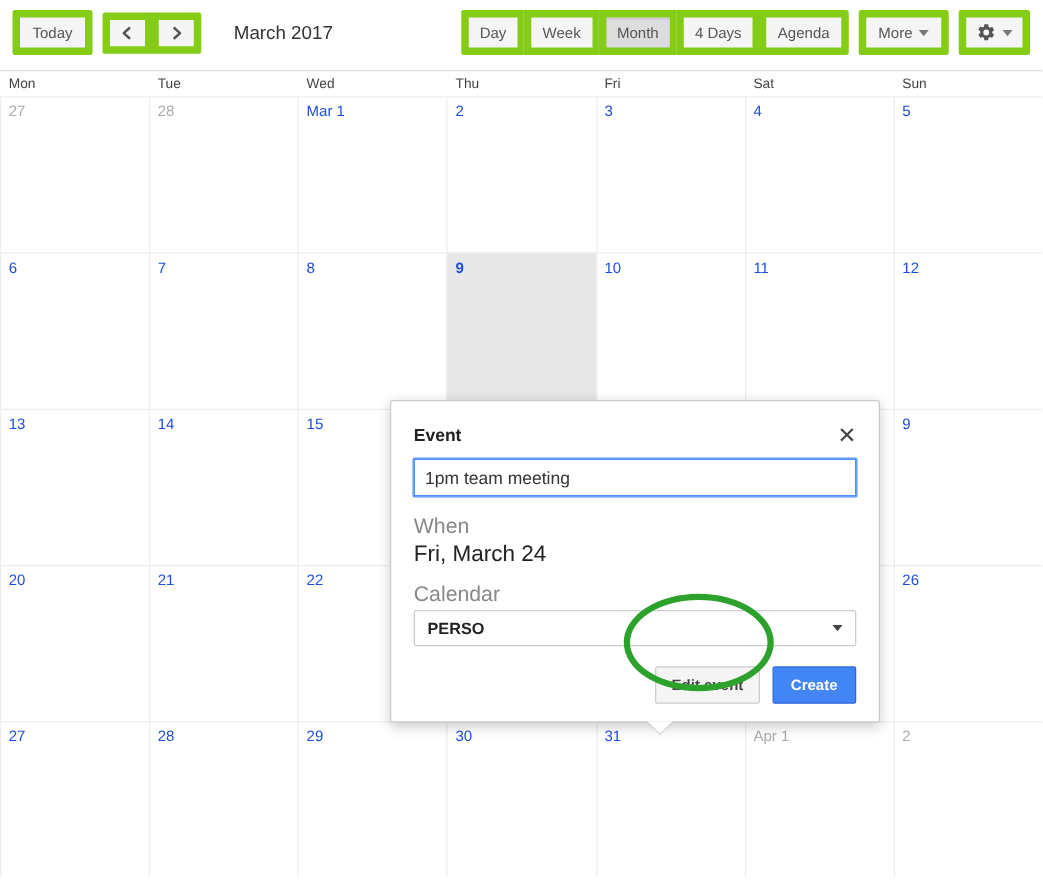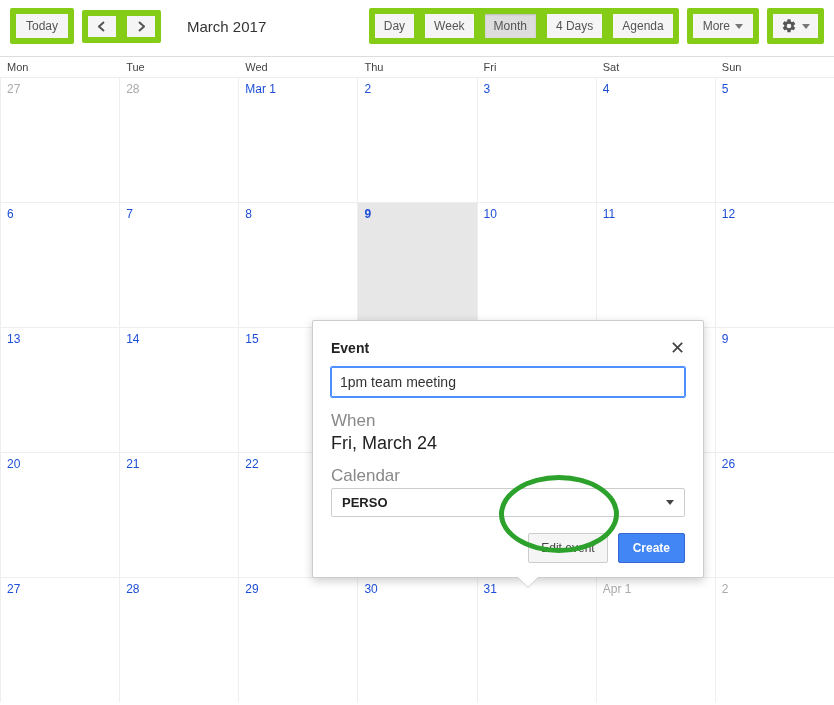--- a/index.html
+++ b/index.html
@@ -40,21 +40,21 @@
   .pop-arrow-border { position:absolute; bottom:-11px; left:204px; width:0;height:0;border-left:11px solid transparent;border-right:11px solid transparent;border-top:11px solid #ccc; }
   .pop-header{display:flex; align-items:center; justify-content:space-between; margin-bottom:10px;}
   .pop-title{font-weight:bold; font-size:14px;}
   .close-x { font-size:18px; color:#444; cursor:pointer; line-height:1; }
   .ev-input { width:100%; border:1px solid #4d90fe; outline:1px solid #4d90fe; padding:6px 8px; font-size:14px; color:#333; border-radius:1px; margin-bottom:14px;}
   .field-label { color:#888; font-size:17px; margin-bottom:2px;}
   .field-value { color:#222; font-size:18px; margin-bottom:12px;}
   .cal-select { display:flex; align-items:center; justify-content:space-between; border:1px solid #ccc; padding:6px 10px; font-size:13px; font-weight:bold; cursor:pointer; border-radius:2px;}
   .cal-select .caret { border-top-color:#444;}
   .pop-actions { display:flex; justify-content:flex-end; margin-top:16px; gap:10px;}
-  .edit-btn { background:#f5f5f5; border:1px solid #ccc; padding:0 12px; font-weight:normal; color:#444; font-size:12px; border-radius:2px; cursor:pointer;}
+  .edit-btn { background:#f5f5f5; border:1px solid #ccc; padding:0 12px; font-weight:bold; color:#444; font-size:12px; border-radius:2px; cursor:pointer;}
   .create-btn { background:#4285f4; border:1px solid #3367d6; color:#fff; padding:7px 14px; font-weight:bold; font-size:12px; border-radius:2px; cursor:pointer;}
 
   
   .annot { position:absolute; border:5px solid #2ca22c; border-radius:50%; width:120px; height:78px; pointer-events:none; z-index:10;}
 
   .wrapper { position:relative; width:834px; }
 </style>
 </head>
 <body>
 

